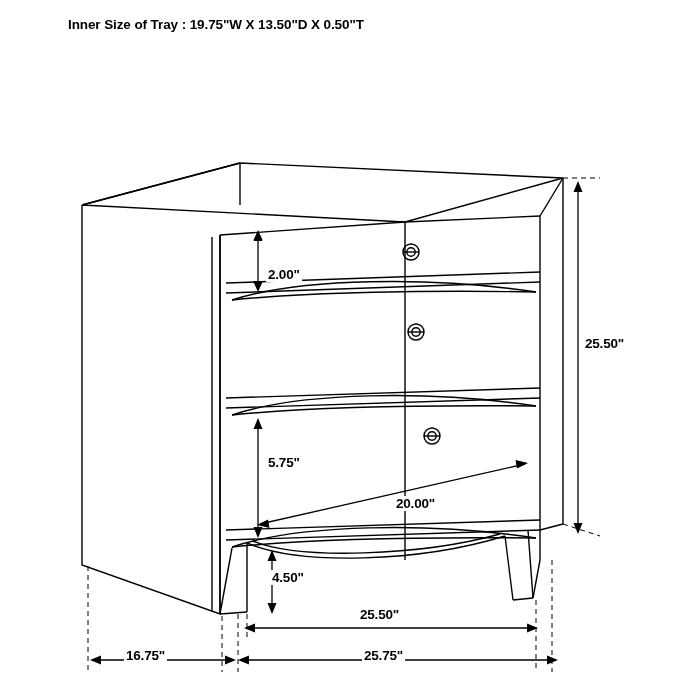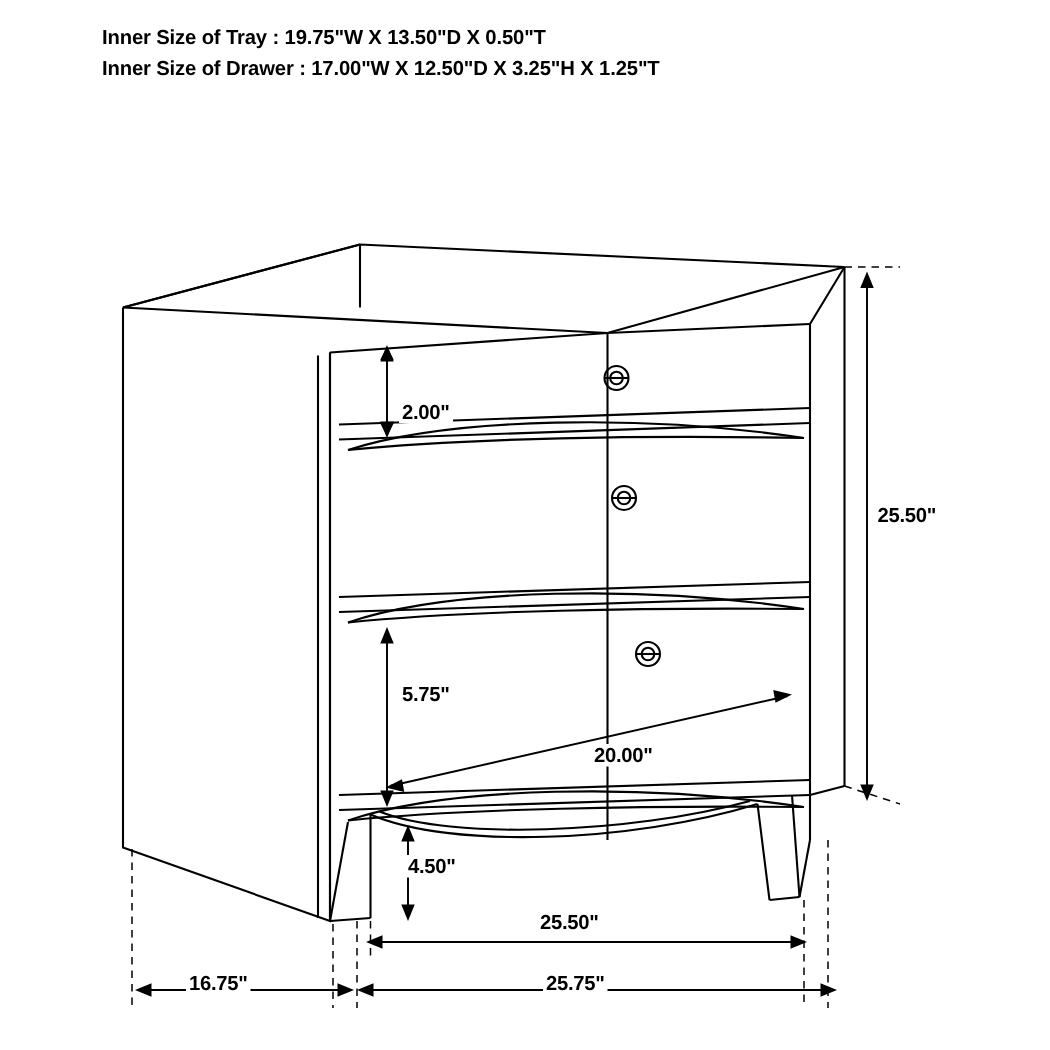--- a/index.html
+++ b/index.html
@@ -46,21 +46,20 @@
     padding: 0 2px;
   }
 </style>
 </head>
 <body>
 
 <div id="page">
 
   <div class="header">
     <div>Inner Size of Tray : 19.75"W X 13.50"D X 0.50"T</div>
-    <div>Inner Size of Drawer : 17.00"W X 12.50"D X 3.25"H X 1.25"T</div>
   </div>
 
   <svg class="diagram" width="700" height="700" viewBox="0 0 700 700">
     <g fill="none" stroke="#000000" stroke-width="1.4" stroke-linejoin="miter" stroke-linecap="butt">
 
       <path d="M 82,205 L 240,163 L 563,178 L 405,222 Z"></path>
 
       <path d="M 82,205 L 82,565 L 220,614 L 220,235"></path>
 
       <path d="M 220,235 L 405,222"></path>

